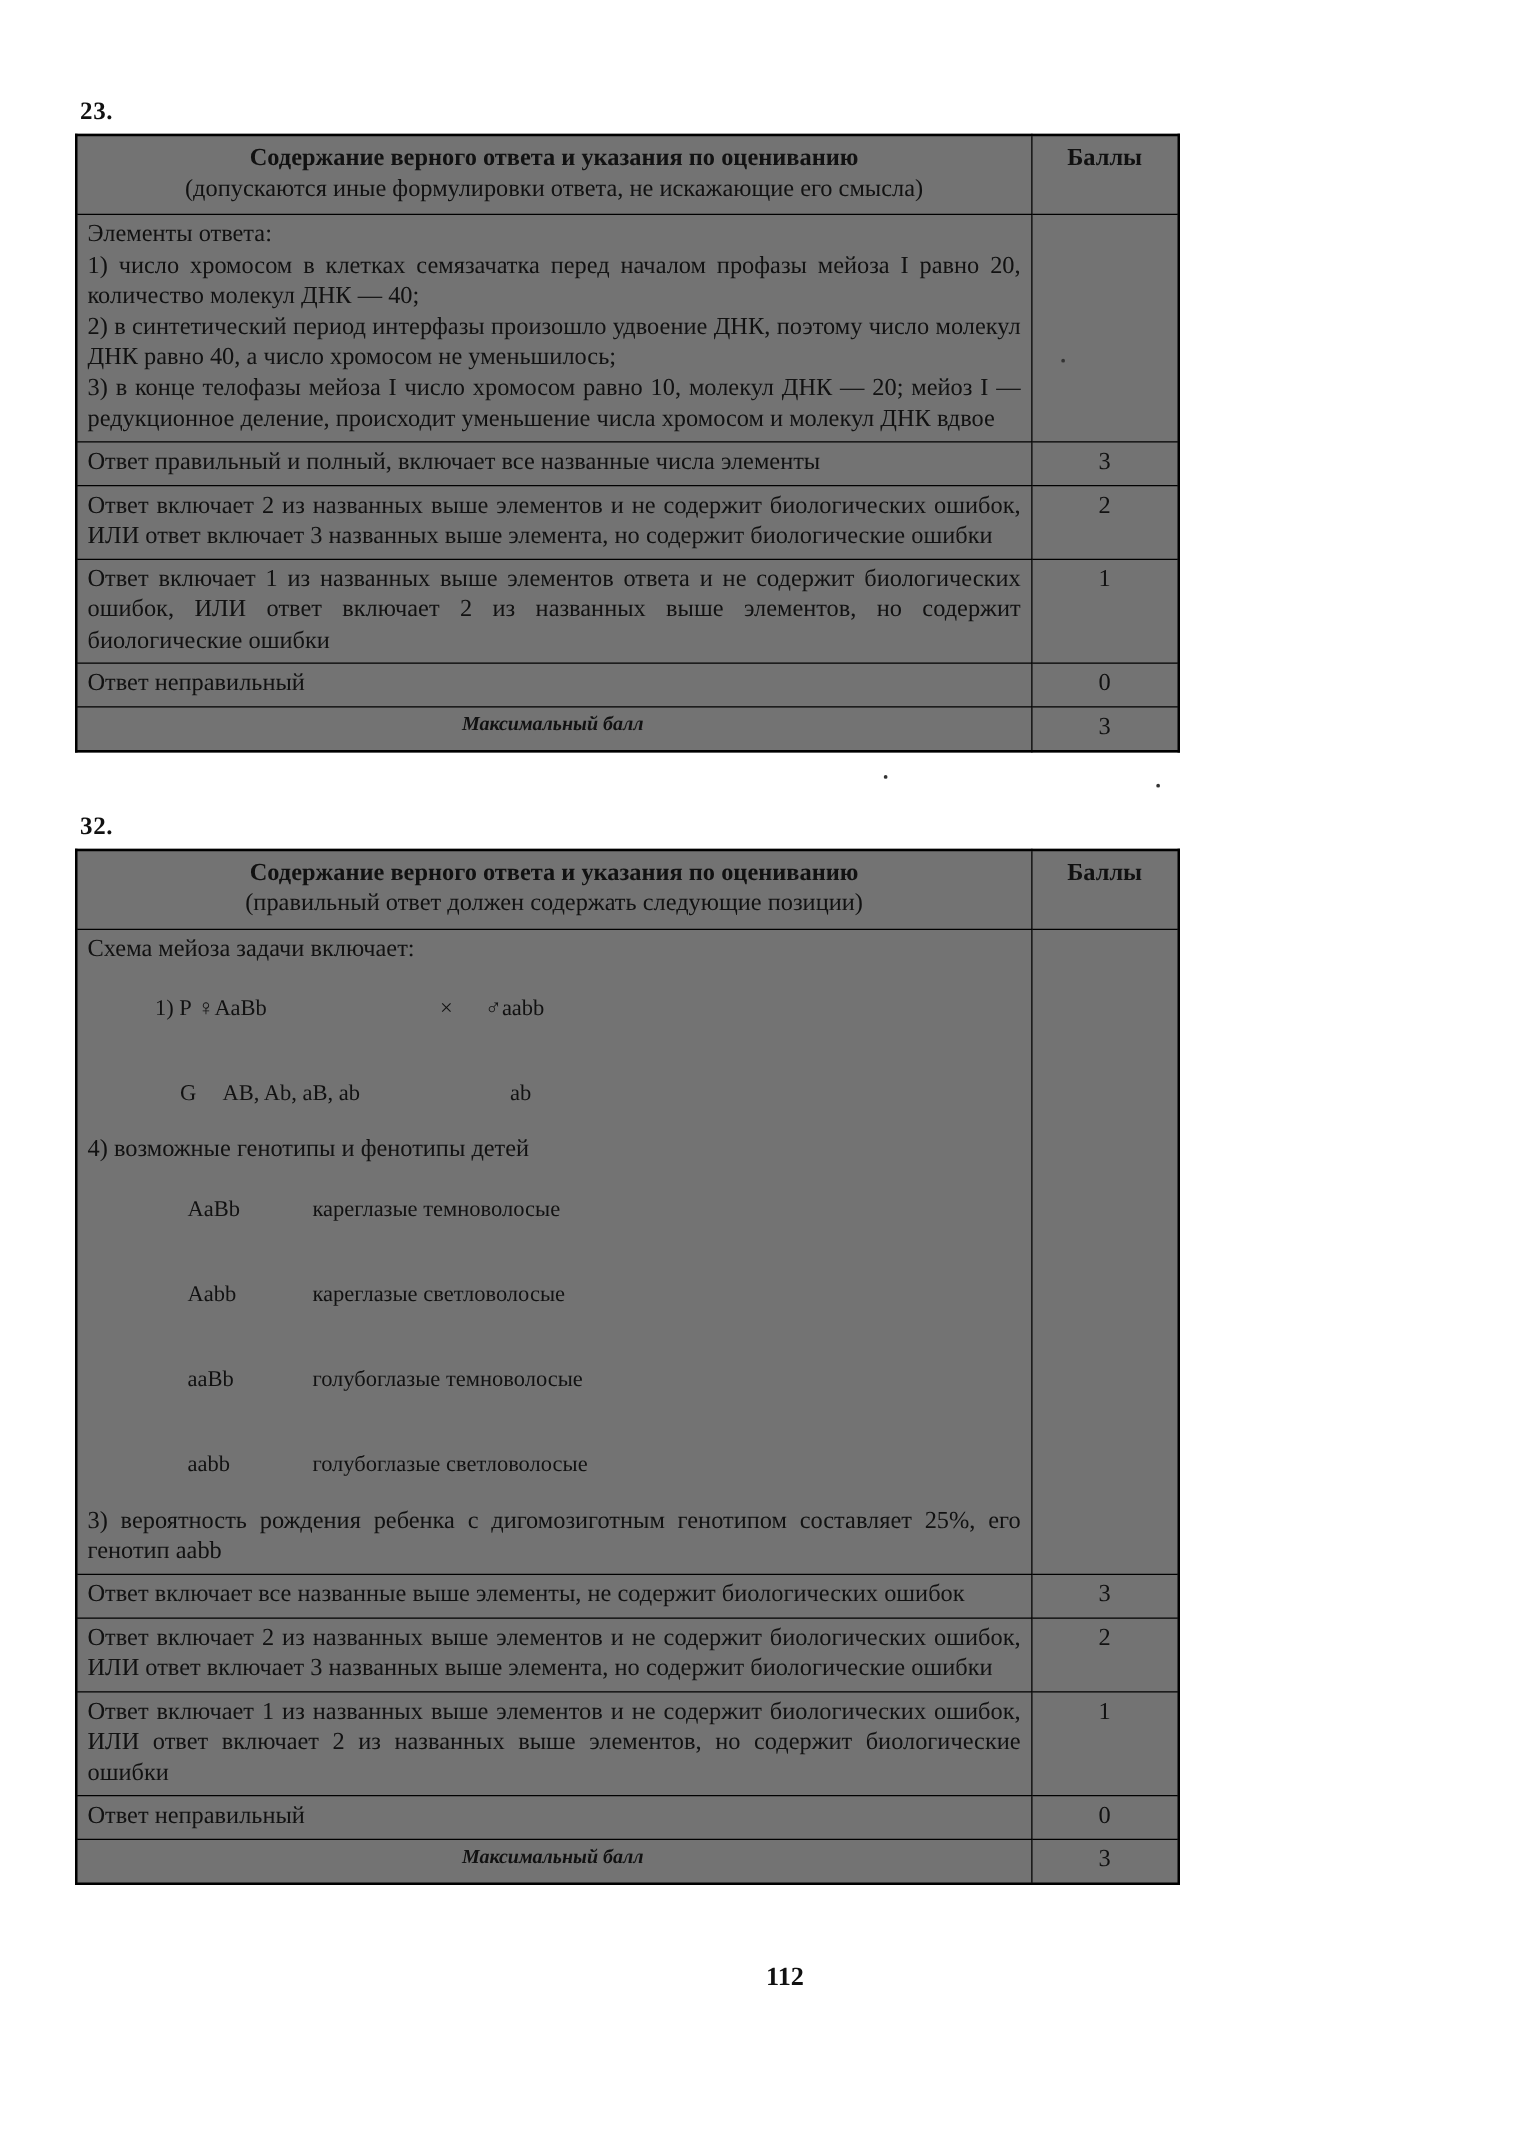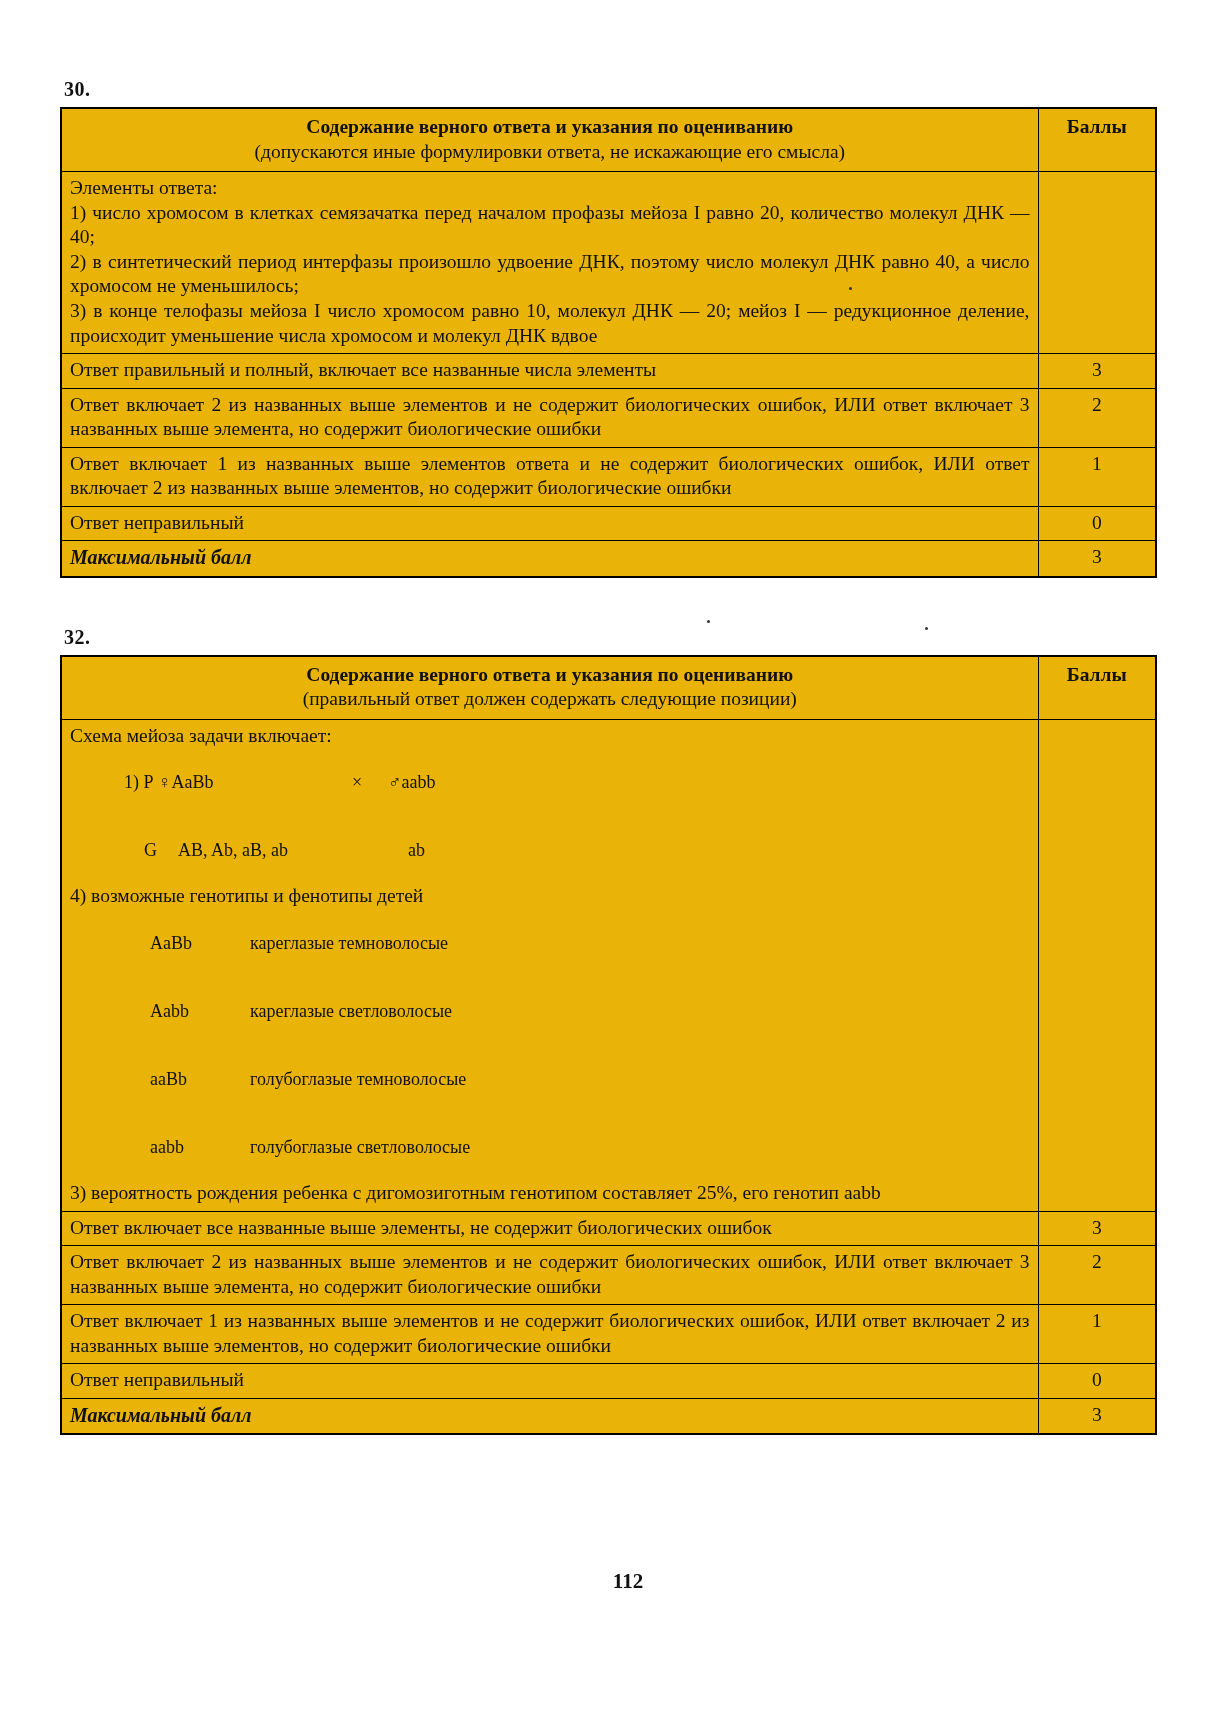--- a/index.html
+++ b/index.html
@@ -23,24 +23,24 @@
   }
   .task-number {
     font-family: "Liberation Serif", serif;
     font-weight: bold;
     font-size: 20px;
     margin: 0 0 6px 4px;
     letter-spacing: 0.5px;
   }
   table.rubric {
     border-collapse: collapse;
-    width: 1097px;
+    width: 884px;
     table-layout: fixed;
     border: 2px solid #000;
-    background: #eab308;
+    background: #737373;
   }
   table.rubric td, table.rubric th {
     border: 1px solid #000;
     vertical-align: top;
     padding: 4px 8px 5px 8px;
     font-size: 19.5px;
     line-height: 1.26;
   }
   table.rubric th {
     text-align: center;
@@ -65,24 +65,24 @@
     text-justify: inter-word;
   }
   .crit-cell {
     text-align: justify;
     text-justify: inter-word;
   }
   .crit-cell.nojust {
     text-align: left;
   }
   .max-row td.max-label {
-    text-align: left;
+    text-align: center;
     font-style: italic;
     font-weight: bold;
-    font-size: 20px;
+    font-size: 16px;
     padding-right: 10px;
   }
   .spacer {
     height: 48px;
   }
   
   .scheme p {
     margin: 0;
   }
   .scheme-line {
@@ -112,21 +112,21 @@
     height: 3px;
     background: #333;
     border-radius: 50%;
   }
 </style>
 </head>
 <body>
 
 <div class="page">
 
-  <div class="task-number">30.</div>
+  <div class="task-number">23.</div>
 
   <table class="rubric">
     <colgroup>
       <col>
       <col class="col-score">
     </colgroup>
     <tbody>
       <tr>
         <th>
           <div>Содержание верного ответа и указания по оцениванию</div>

